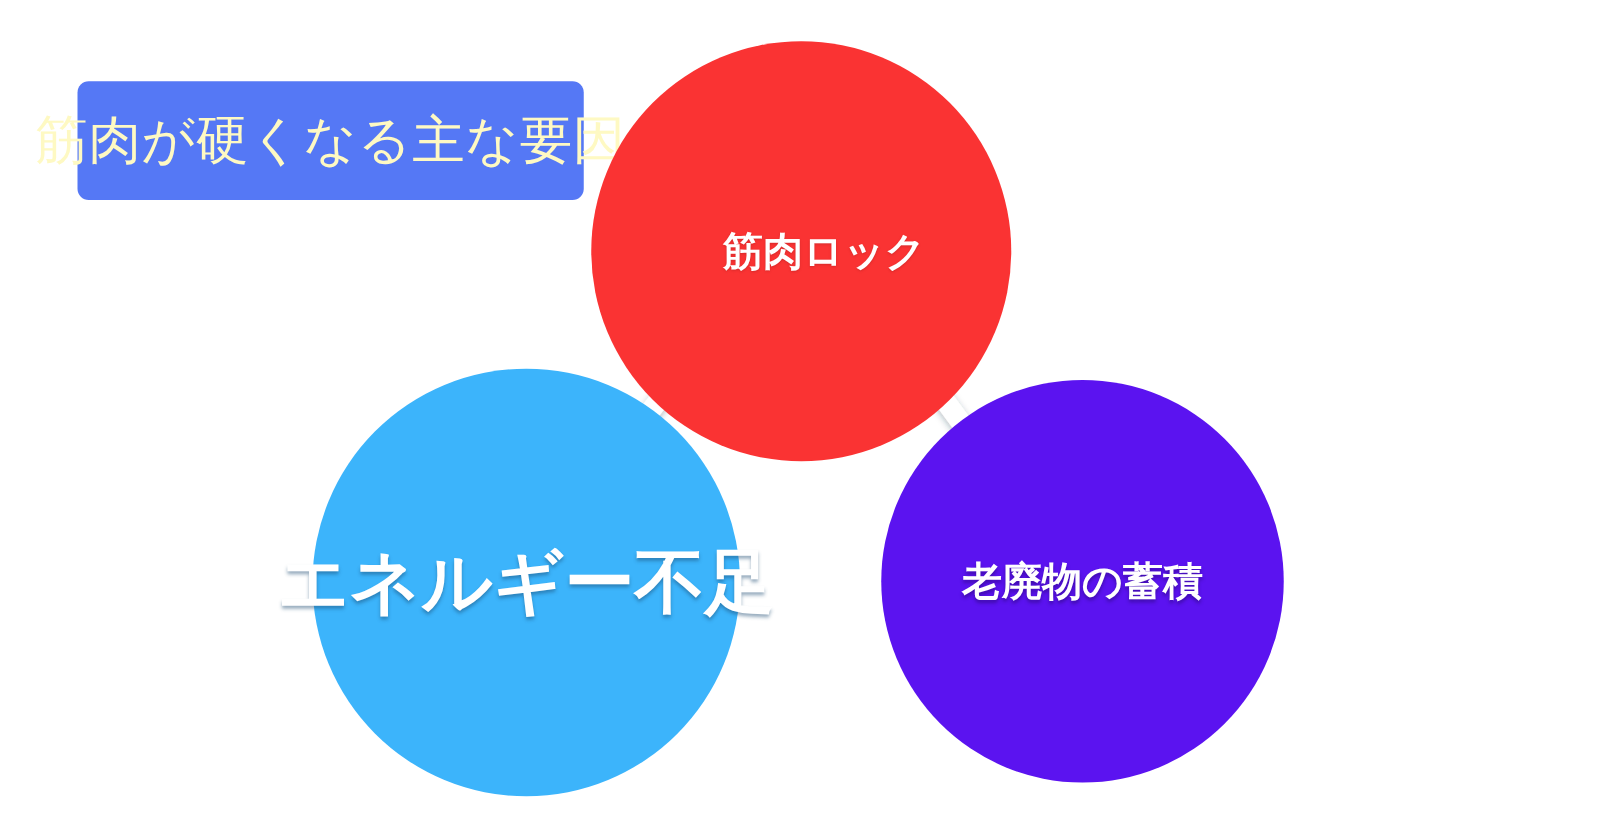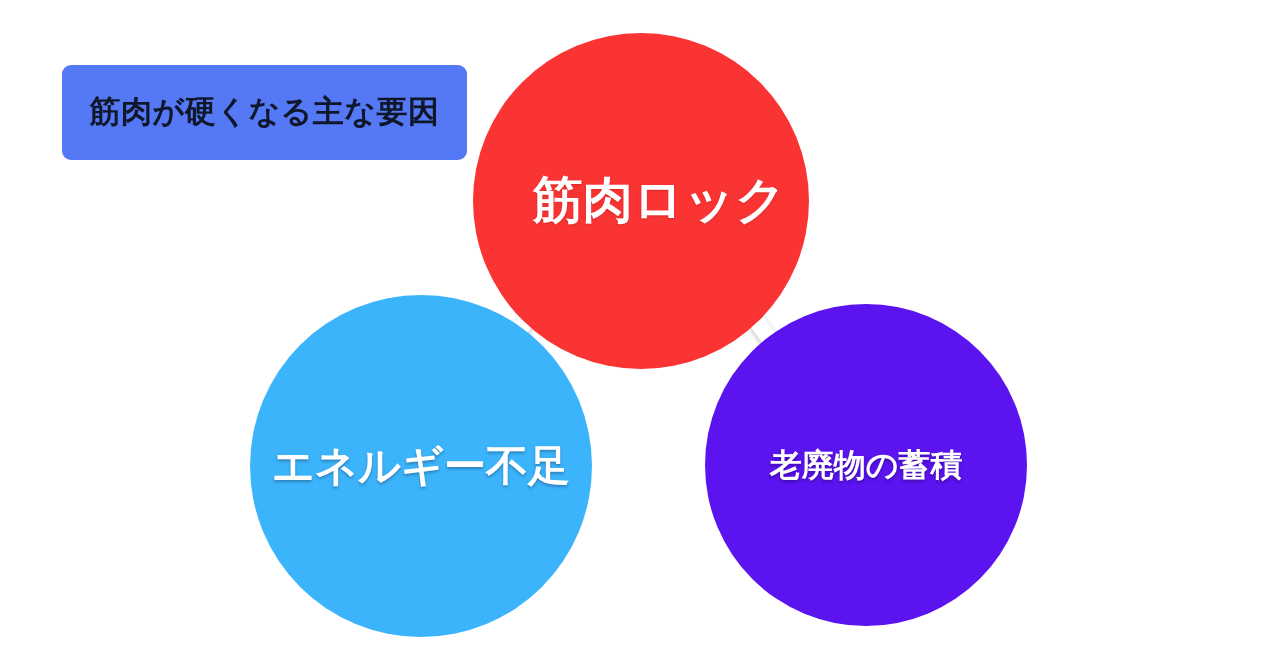--- a/index.html
+++ b/index.html
@@ -28,23 +28,23 @@
     width: 405px;
     height: 95px;
     border-radius: 9px;
     display: flex;
     align-items: center;
     justify-content: center;
     box-sizing: border-box;
     padding: 0 18px;
   }
   .title-badge-label {
-    color: #0f172a;
-    font-size: 31px;
-    font-weight: bold;
+    color: #fef9c3;
+    font-size: 42px;
+    font-weight: normal;
     letter-spacing: 0.5px;
     line-height: 1.1;
     white-space: nowrap;
   }
 
   
   .node-circle {
     position: absolute;
     border-radius: 50%;
     display: flex;
@@ -60,33 +60,33 @@
     text-align: center;
   }
 
   #circle-muscle-lock {
     left: 473px;
     top: 33px;
     width: 336px;
     height: 336px;
   }
   #circle-muscle-lock .node-label {
-    font-size: 50px;
+    font-size: 32px;
     text-shadow: 0 1px 2px rgba(120, 20, 20, 0.28);
     margin-left: 37px;
   }
 
   #circle-energy-shortage {
     left: 250px;
     top: 295px;
     width: 342px;
     height: 342px;
   }
   #circle-energy-shortage .node-label {
-    font-size: 42px;
+    font-size: 56px;
     text-shadow: 0 2px 3px rgba(25, 70, 110, 0.45);
   }
 
   #circle-waste-accumulation {
     left: 705px;
     top: 304px;
     width: 322px;
     height: 322px;
   }
   #circle-waste-accumulation .node-label {

